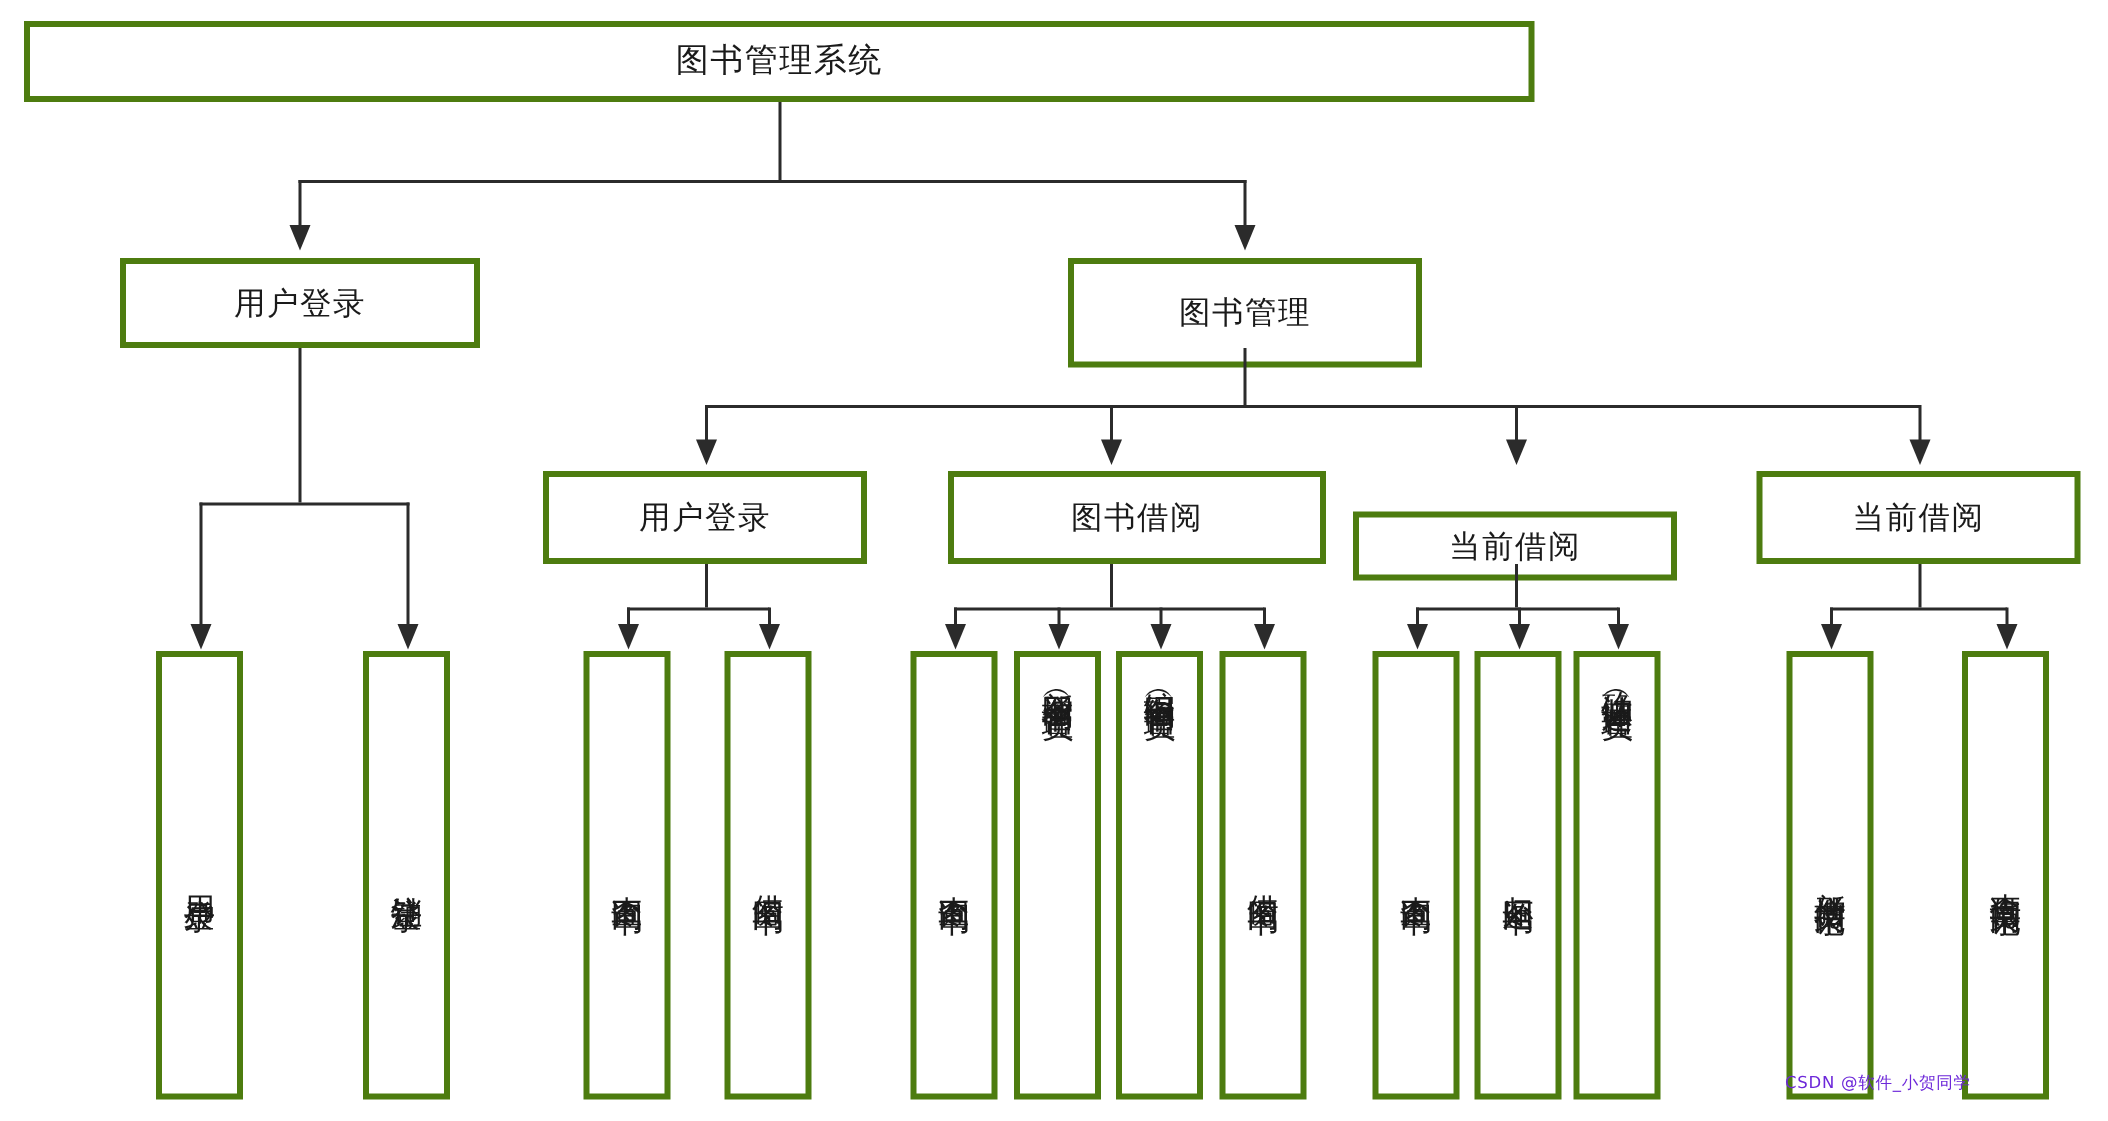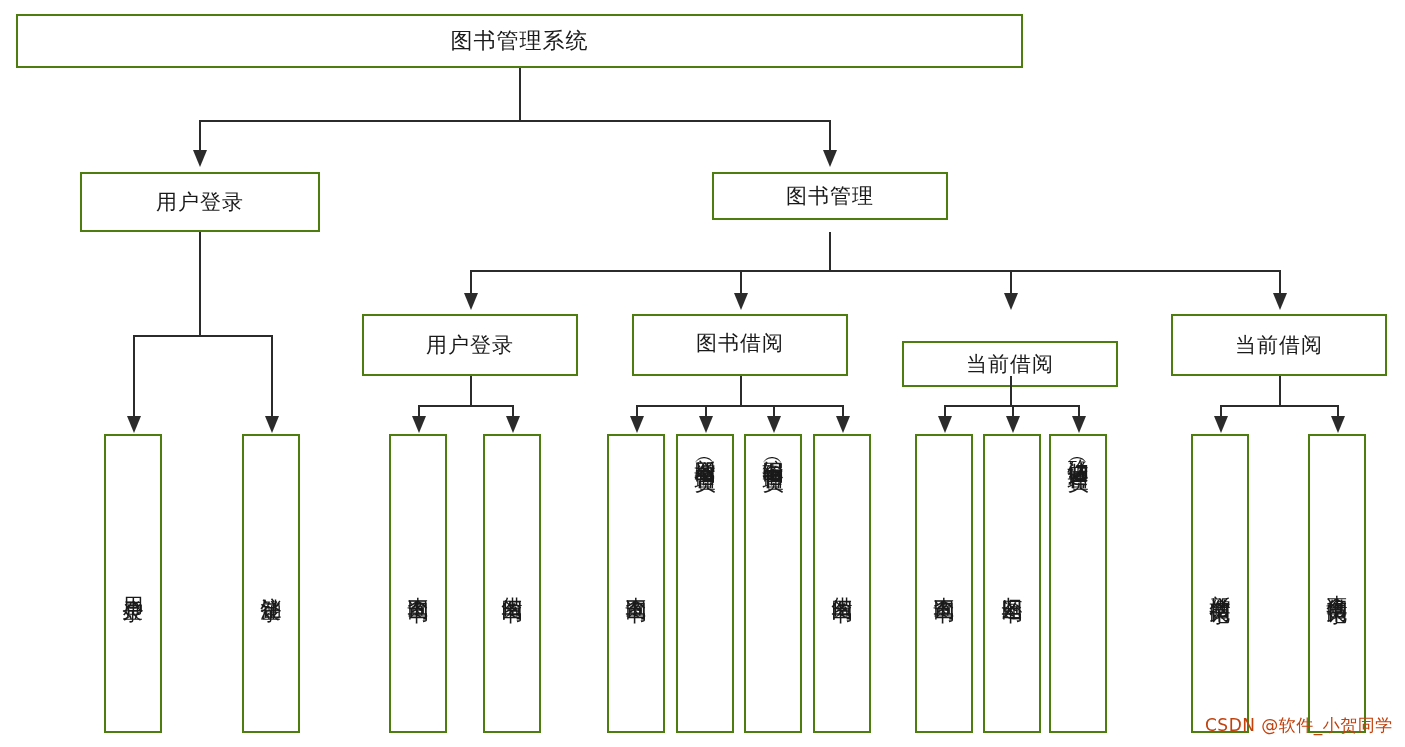--- a/index.html
+++ b/index.html
@@ -12,21 +12,21 @@
     width:1405px;
     height:747px;
     background:#ffffff;
     overflow:hidden;
   }
   
   .node{
     position:absolute;
     box-sizing:border-box;
     background:#ffffff;
-    border:2px solid #4d7c0f;
+    border:4px solid #4d7c0f;
     display:flex;
     align-items:center;
     justify-content:center;
     color:#1a1a1a;
   }
   .node.h{                 
     font-size:21px;
     letter-spacing:1px;
   }
   .node.root{ font-size:22px; }
@@ -49,25 +49,24 @@
   .arrow{
     position:absolute;
     width:0;height:0;
     border-left:7px solid transparent;
     border-right:7px solid transparent;
     border-top:17px solid #2b2b2b;
   }
   
   #watermark{
     position:absolute;
-    font-size:17px;
-    color:#c2410c;
+    font-size:11px;
+    color:#6d28d9;
     white-space:nowrap;
     letter-spacing:0.5px;
-    margin-left:15px;
   }
 </style>
 </head>
 <body>
 
 <div id="stage">
 
   <div class="node h root" style="left:16px;top:14px;width:1007px;height:54px;">
     <span class="lbl">图书管理系统</span>
   </div>
@@ -77,21 +76,21 @@
   <div class="ln h" style="left:199px;top:120px;width:632px;"></div>
 
   <div class="ln v" style="left:199px;top:120px;height:32px;"></div>
   <div class="arrow" style="left:193px;top:150px;"></div>
   <div class="ln v" style="left:829px;top:120px;height:32px;"></div>
   <div class="arrow" style="left:823px;top:150px;"></div>
 
   <div class="node h" style="left:80px;top:172px;width:240px;height:60px;">
     <span class="lbl">用户登录</span>
   </div>
-  <div class="node h" style="left:712px;top:172px;width:236px;height:48px;">
+  <div class="node h" style="left:712px;top:172px;width:236px;height:73px;">
     <span class="lbl">图书管理</span>
   </div>
 
   <div class="ln v" style="left:199px;top:232px;height:103px;"></div>
   <div class="ln h" style="left:133px;top:335px;width:140px;"></div>
   <div class="ln v" style="left:133px;top:335px;height:83px;"></div>
   <div class="arrow" style="left:127px;top:416px;"></div>
   <div class="ln v" style="left:271px;top:335px;height:83px;"></div>
   <div class="arrow" style="left:265px;top:416px;"></div>
 
@@ -102,21 +101,21 @@
   <div class="ln v" style="left:740px;top:270px;height:25px;"></div>
   <div class="arrow" style="left:734px;top:293px;"></div>
   <div class="ln v" style="left:1010px;top:270px;height:25px;"></div>
   <div class="arrow" style="left:1004px;top:293px;"></div>
   <div class="ln v" style="left:1279px;top:270px;height:25px;"></div>
   <div class="arrow" style="left:1273px;top:293px;"></div>
 
   <div class="node h" style="left:362px;top:314px;width:216px;height:62px;">
     <span class="lbl">用户登录</span>
   </div>
-  <div class="node h" style="left:632px;top:314px;width:216px;height:62px;font-family:Liberation Mono, monospace;">
+  <div class="node h" style="left:632px;top:314px;width:252px;height:62px;">
     <span class="lbl">图书借阅</span>
   </div>
   <div class="node h" style="left:902px;top:314px;width:216px;height:46px;margin-top:27px;">
     <span class="lbl">当前借阅</span>
   </div>
   <div class="node h" style="left:1171px;top:314px;width:216px;height:62px;">
     <span class="lbl">当前借阅</span>
   </div>
 
   <div class="ln v" style="left:470px;top:376px;height:29px;"></div>

